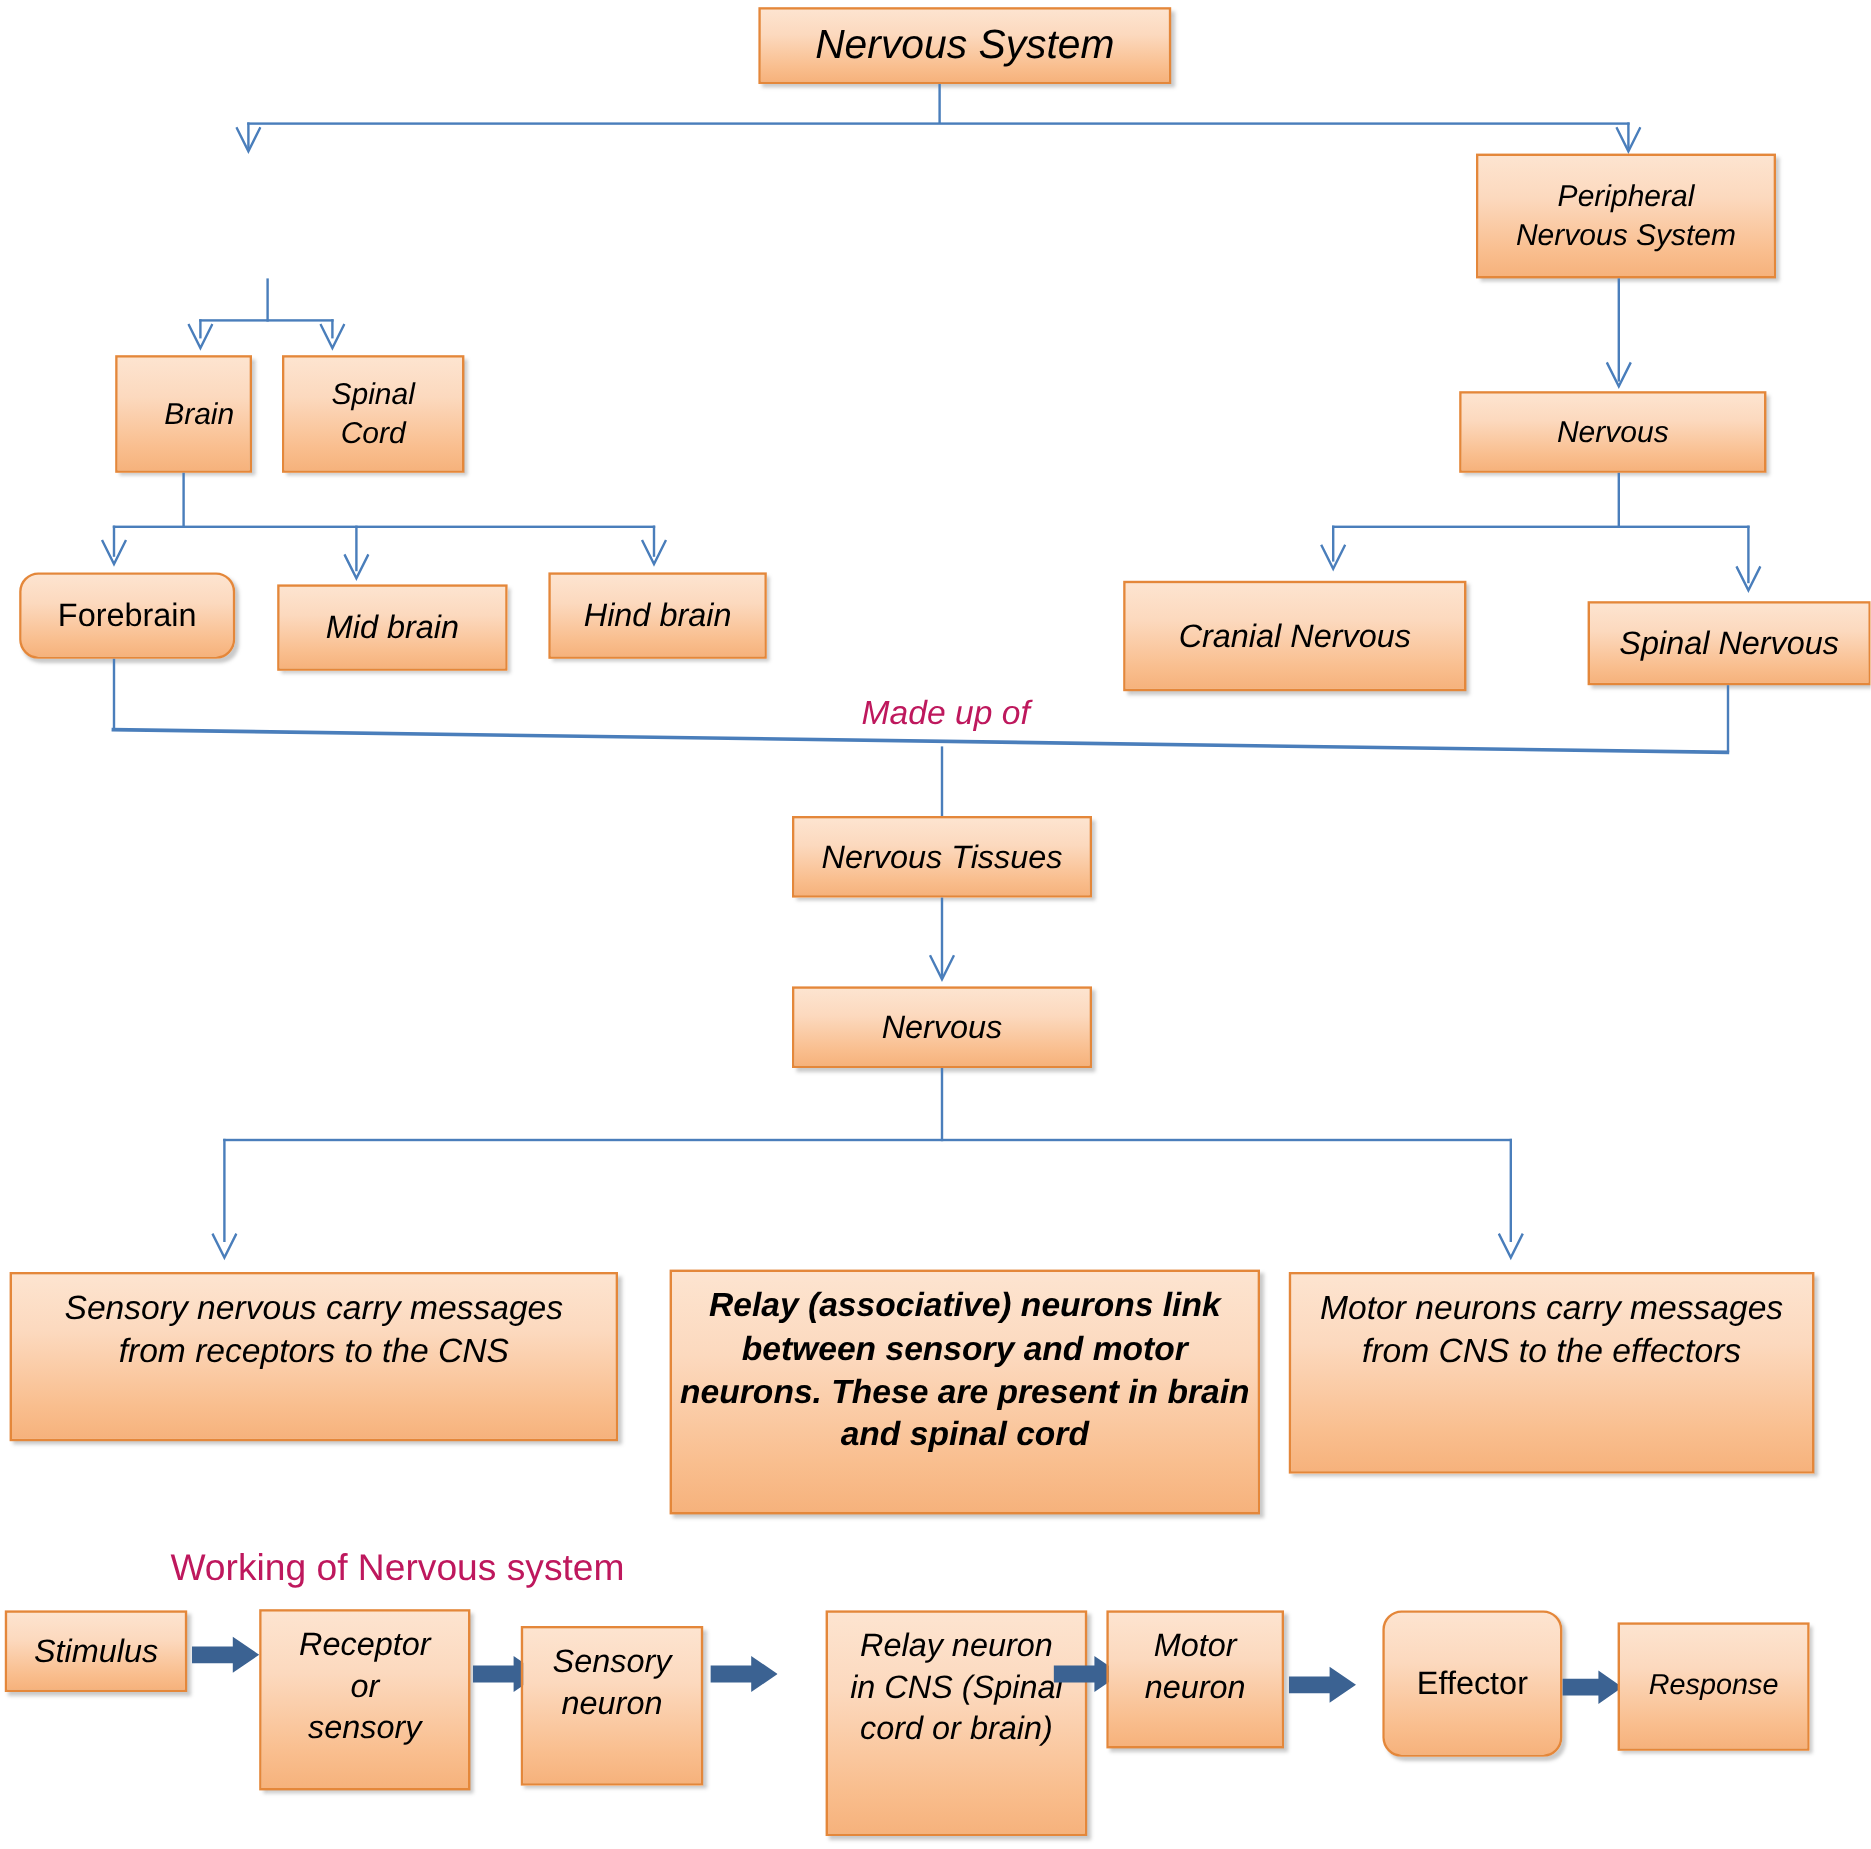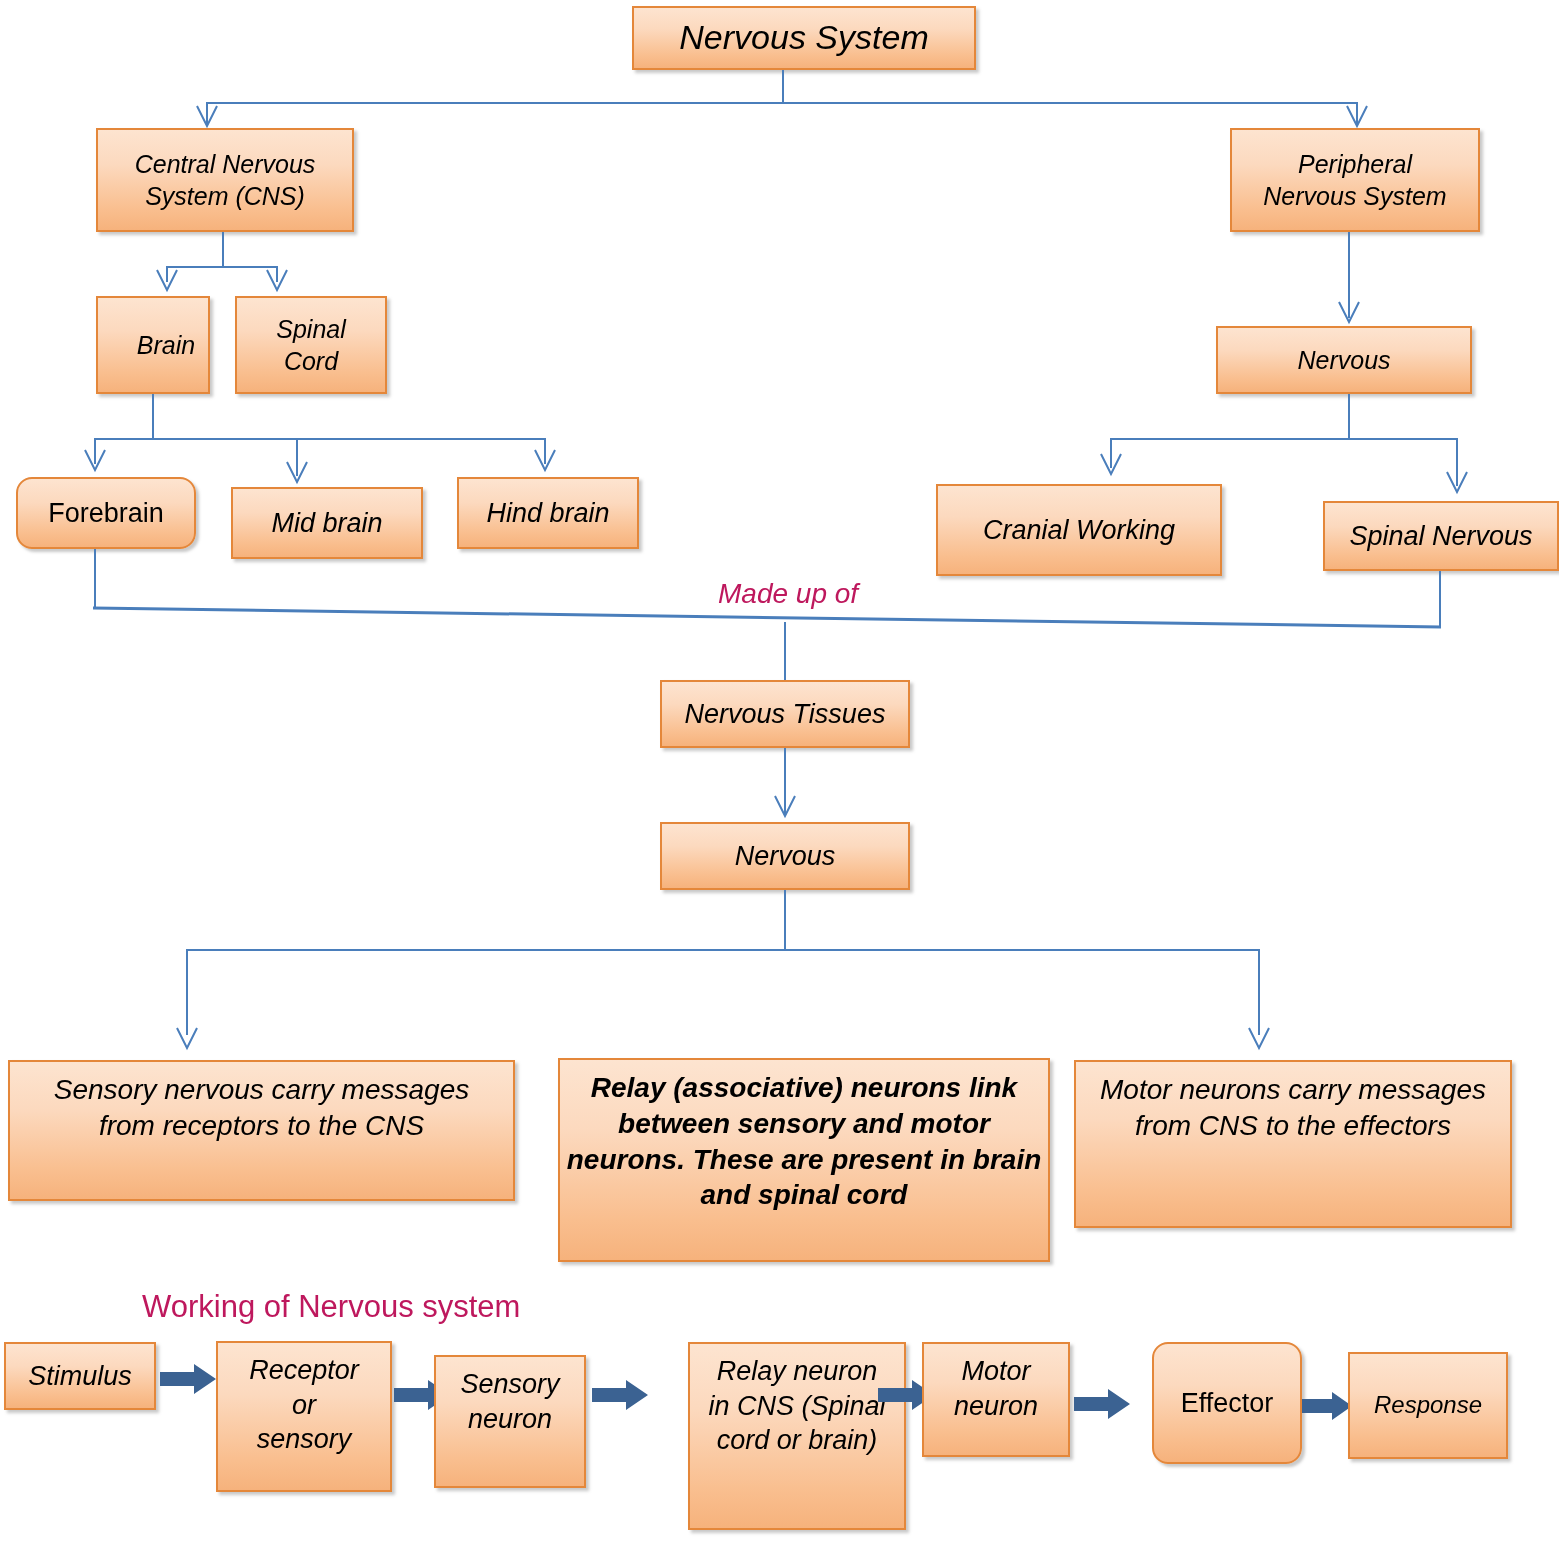--- a/index.html
+++ b/index.html
@@ -95,24 +95,20 @@
     <svg width="22" height="26">
         <path d="M1 2 L11 22 L21 2" fill="none" stroke="#4A7EBB" stroke-width="2"></path>
       </svg>
   </div>
   <div class="vhead" style="left:1346px; top:104px;">
     <svg width="22" height="26">
         <path d="M1 2 L11 22 L21 2" fill="none" stroke="#4A7EBB" stroke-width="2"></path>
       </svg>
   </div>
 
-  <div class="box" style="left:96px; top:128px; width:258px; height:104px; font-size:25px;">
-    <span class="txt">Central Nervous
-System (CNS)</span>
-  </div>
 
   <div class="box" style="left:1230px; top:128px; width:250px; height:104px; font-size:25px;">
     <span class="txt">Peripheral
 Nervous System</span>
   </div>
 
   <div class="vline" style="left:222px; top:232px; height:36px;"></div>
   <div class="hline" style="left:166px; top:266px; width:112px;"></div>
   <div class="vline" style="left:166px; top:266px; height:16px;"></div>
   <div class="vline" style="left:276px; top:266px; height:16px;"></div>
@@ -185,21 +181,21 @@
         <path d="M1 2 L11 22 L21 2" fill="none" stroke="#4A7EBB" stroke-width="2"></path>
       </svg>
   </div>
   <div class="vhead" style="left:1446px; top:470px;">
     <svg width="22" height="26">
         <path d="M1 2 L11 22 L21 2" fill="none" stroke="#4A7EBB" stroke-width="2"></path>
       </svg>
   </div>
 
   <div class="box" style="left:936px; top:484px; width:286px; height:92px; font-size:27px;">
-    <span class="txt">Cranial Working</span>
+    <span class="txt">Cranial Nervous</span>
   </div>
   <div class="box" style="left:1323px; top:501px; width:236px; height:70px; font-size:27px;text-align:center;">
     <span class="txt">Spinal Nervous</span>
   </div>
 
   <div class="vline" style="left:94px; top:549px; height:59px;"></div>
   <div class="vline" style="left:1439px; top:571px; height:56px;"></div>
   <div class="slant" style="left:0px; top:595px; width:1559px; height:45px;">
     <svg width="1559" height="45">
         <line x1="93" y1="13" x2="1441" y2="32" stroke="#4A7EBB" stroke-width="3"></line>

